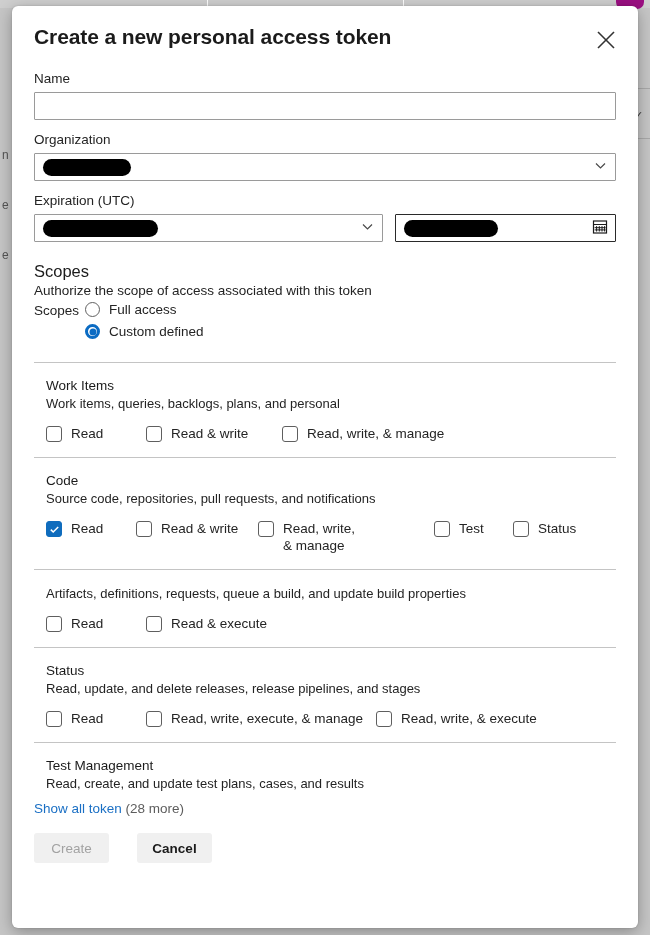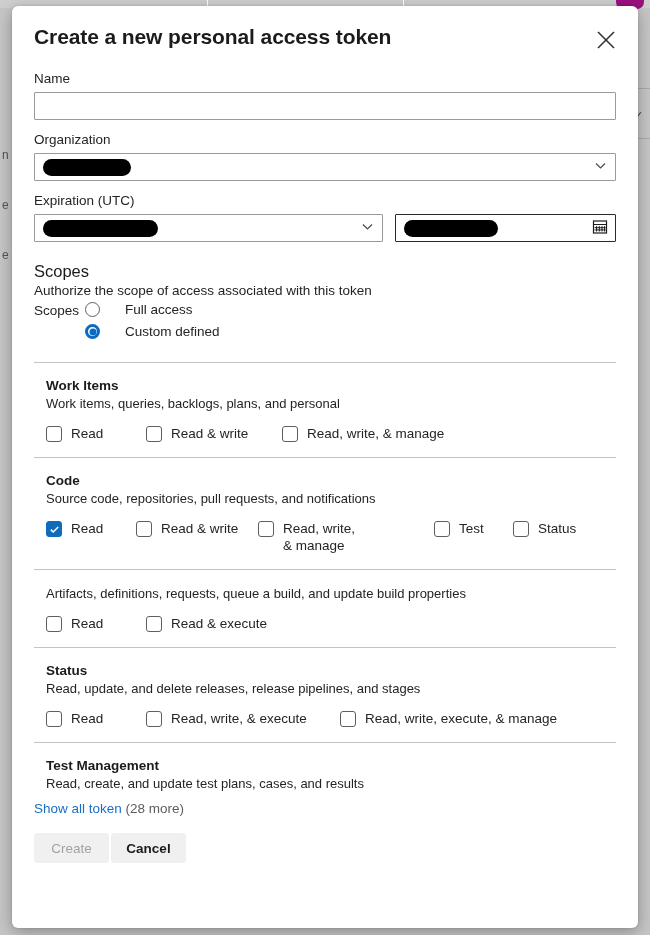--- a/index.html
+++ b/index.html
@@ -213,21 +213,21 @@
     font-size: 13.5px;
     color: #242424;
     line-height: 20px;
     padding-right: 6px;
     white-space: nowrap;
   }
   .radio-list { display: flex; flex-direction: column; gap: 5px; }
   .radio-item {
     display: flex;
     align-items: center;
-    gap: 25px;
+    gap: 9px;
     cursor: pointer;
   }
   .radio {
     width: 15px; height: 15px;
     border-radius: 50%;
     border: 1px solid #616161;
     box-sizing: border-box;
     background: #fff;
     flex: 0 0 15px;
   }
@@ -252,21 +252,21 @@
   }
 
   
   .scope-group {
     border-top: 1px solid #c4c4c4;
     padding: 14px 0 15px 12px;
   }
   .scope-group.first { margin-top: 22px; }
   .scope-name {
     font-size: 13.5px;
-    font-weight: bold;
+    font-weight: normal;
     color: #1b1b1b;
     line-height: 17px;
   }
   .scope-desc {
     font-size: 13px;
     color: #242424;
     line-height: 17px;
     margin-top: 1px;
   }
   .cb-row {
@@ -314,21 +314,21 @@
     line-height: 18px;
   }
   .showall a {
     color: #1a6fc4;
     text-decoration: none;
     cursor: pointer;
   }
   .showall .more { color: #5d5d5d; }
   .btn-row {
     display: flex;
-    gap: 2px;
+    gap: 28px;
     margin-top: 15px;
   }
   .btn {
     height: 30px;
     min-width: 75px;
     padding: 0 14px;
     border: none;
     border-radius: 3px;
     font-family: "Liberation Sans", sans-serif;
     font-size: 13.5px;
@@ -508,27 +508,27 @@
 
     
     <div class="scope-group">
       <div class="scope-name">Status</div>
       <div class="scope-desc">Read, update, and delete releases, release pipelines, and stages</div>
       <div class="cb-row">
         <div class="cb-item" style="width:100px">
           <span class="checkbox"></span>
           <span class="cb-label">Read</span>
         </div>
+        <div class="cb-item" style="width:230px">
+          <span class="checkbox"></span>
+          <span class="cb-label">Read, write, execute, &amp; manage</span>
+        </div>
         <div class="cb-item" style="width:194px">
           <span class="checkbox"></span>
           <span class="cb-label">Read, write, &amp; execute</span>
-        </div>
-        <div class="cb-item" style="width:230px">
-          <span class="checkbox"></span>
-          <span class="cb-label">Read, write, execute, &amp; manage</span>
         </div>
       </div>
     </div>
 
     
     <div class="scope-group" style="padding-bottom:6px">
       <div class="scope-name">Test Management</div>
       <div class="scope-desc">Read, create, and update test plans, cases, and results</div>
     </div>
 

